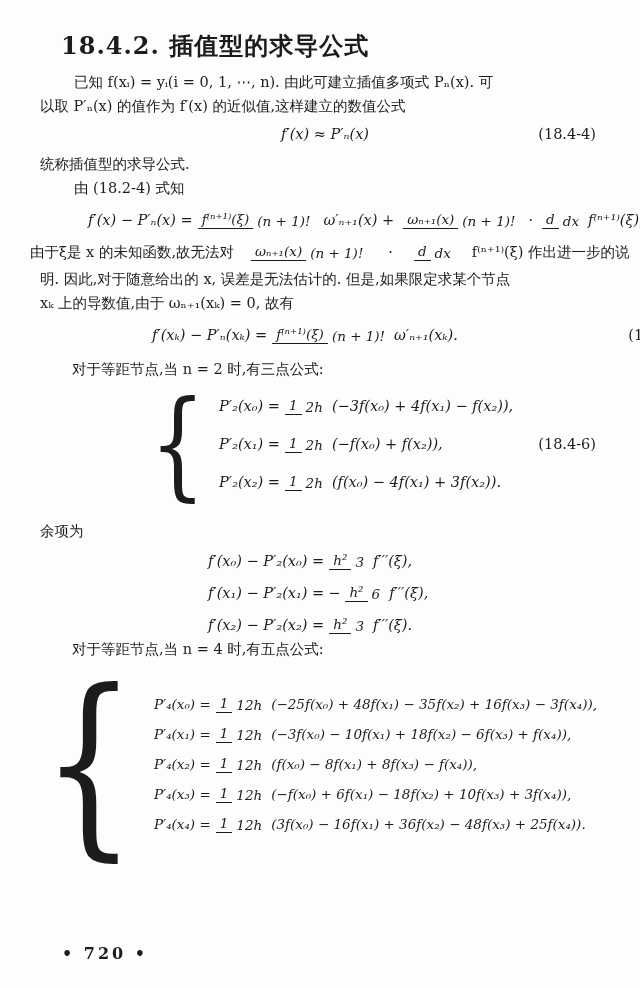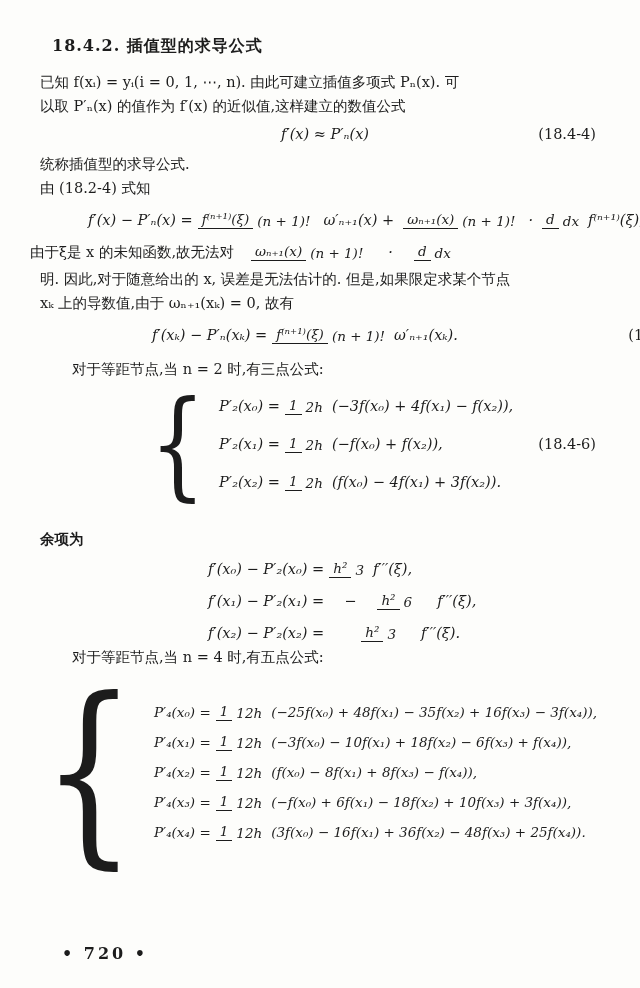--- a/index.html
+++ b/index.html
@@ -4,38 +4,38 @@
 <style>
   * { margin:0; padding:0; box-sizing:border-box; }
   body { background:#e8e8e6; font-family:"DejaVu Serif", serif; }
   .page {
     position:relative; width:640px; height:988px; margin:0 auto;
     background:#fdfdfb; color:#1c1c1c; overflow:hidden;
     padding:34px 30px 0 40px;
     font-size:14.5px; line-height:24px;
   }
   .math { font-style:italic; font-family:"DejaVu Serif", serif; }
-  h1.sec-title { font-size:16px; font-weight:bold; letter-spacing:1px; margin-left:12px; }
+  h1.sec-title { font-size:24px; font-weight:bold; letter-spacing:1px; margin-left:21px; }
   .para { margin-top:12px; }
-  .indent1 { }
+  .indent1 { margin-left:34px; }
   .eqline { position:relative; display:flex; align-items:flex-start; margin-top:4px; }
   .eqline.centered { justify-content:center; }
   .eq-tag { position:absolute; right:14px; top:50%; transform:translateY(-50%); font-style:normal; white-space:nowrap; }
   .frac { display:inline-flex; flex-direction:row; align-items:center; vertical-align:middle; margin:0 5px; font-size:13.5px; }
   .frac .num { display:block; border-bottom:1.3px solid #1c1c1c; padding:0 4px 1px; line-height:16px; }
   .frac .den { display:block; padding:1px 4px 0; line-height:16px; }
   .mixline { display:flex; align-items:center; flex-wrap:nowrap; white-space:nowrap;text-align:right; }
   .gap { margin:0 4px; }
   .system { position:relative; display:flex; align-items:center; margin-top:4px; }
   .brace { font-family:"DejaVu Serif", serif; font-weight:400; line-height:1; transform:scaleX(0.75); display:block; }
   .rows > .eqrow { display:flex; align-items:center; white-space:nowrap; }
   .sys3 .rows > .eqrow + .eqrow { margin-top:14px; }
   .sys5 .rows > .eqrow + .eqrow { margin-top:6px; }
   .rem-block .eqrow { display:flex; align-items:center; margin-left:168px; }
-  .rem-block .eqrow + .eqrow { margin-top:8px;gap:16px; }
+  .rem-block .eqrow + .eqrow { margin-top:8px; }
   .page-number { position:absolute; left:62px; bottom:22px; font-weight:bold; letter-spacing:3px; font-size:16px; }
 </style>
 </head>
 <body>
 
 <div class="page">
 
   <h1 class="sec-title">18.4.2. 插值型的求导公式</h1>
 
   <div class="para">
@@ -75,20 +75,21 @@
       <span>由于ξ是 x 的未知函数,故无法对</span>
       <span class="frac math">
         <span class="num">ωₙ₊₁(x)</span>
         <span class="den">(n + 1)!</span>
       </span>
       <span class="gap math">·</span>
       <span class="frac math">
         <span class="num">d</span>
         <span class="den">dx</span>
       </span>
+      <span>f⁽ⁿ⁺¹⁾(ξ) 作出进一步的说</span>
     </div>
     <div style="margin-top:3px;">明. 因此,对于随意给出的 x, 误差是无法估计的. 但是,如果限定求某个节点</div>
     <div>xₖ 上的导数值,由于 ωₙ₊₁(xₖ) = 0, 故有</div>
   </div>
 
   <div class="mixline math" style="margin-top:8px; margin-left:112px; position:relative;">
     <span>f′(xₖ) − P′ₙ(xₖ) =</span>
     <span class="frac">
       <span class="num">f⁽ⁿ⁺¹⁾(ξ)</span>
       <span class="den">(n + 1)!</span>
@@ -123,21 +124,21 @@
         <span class="frac">
           <span class="num">1</span>
           <span class="den">2h</span>
         </span>
         <span>(f(x₀) − 4f(x₁) + 3f(x₂)).</span>
       </div>
     </div>
     <span class="eq-tag">(18.4-6)</span>
   </div>
 
-  <div style="margin-top:24px; font-weight:bold;">余项为</div>
+  <div style="margin-top:16px; font-weight:normal;">余项为</div>
 
   <div class="rem-block math" style="margin-top:6px;">
     <div class="eqrow">
       <span>f′(x₀) − P′₂(x₀) =</span>
       <span></span>
       <span class="frac">
         <span class="num">h²</span>
         <span class="den">3</span>
       </span>
       <span>f′′′(ξ),</span>

